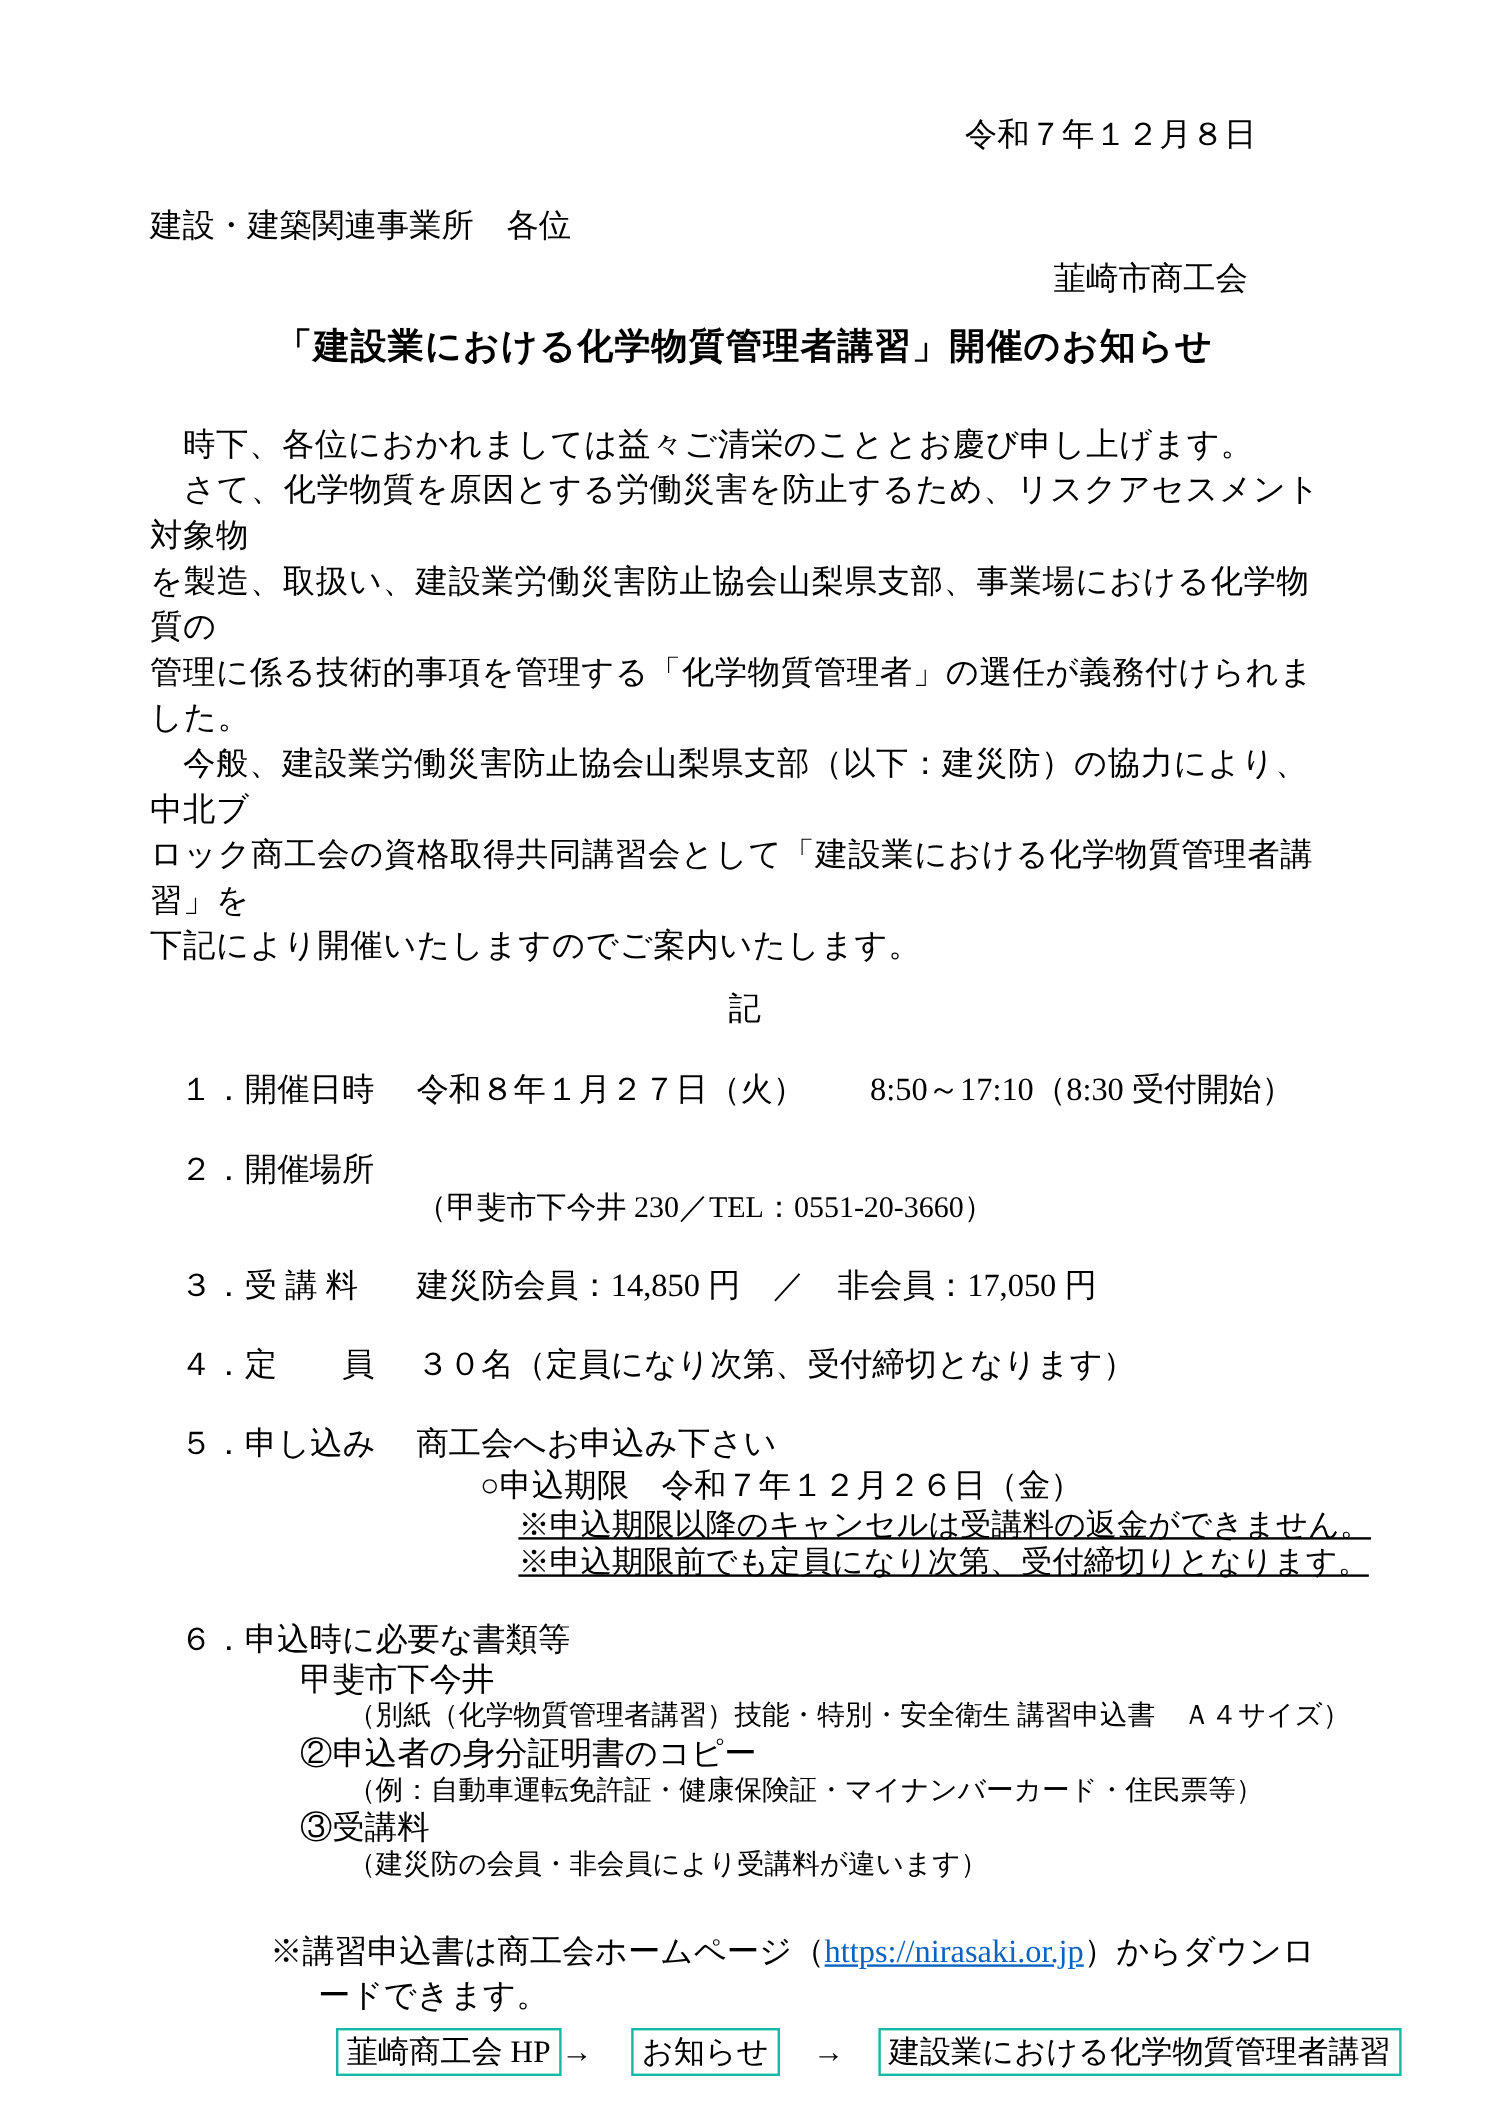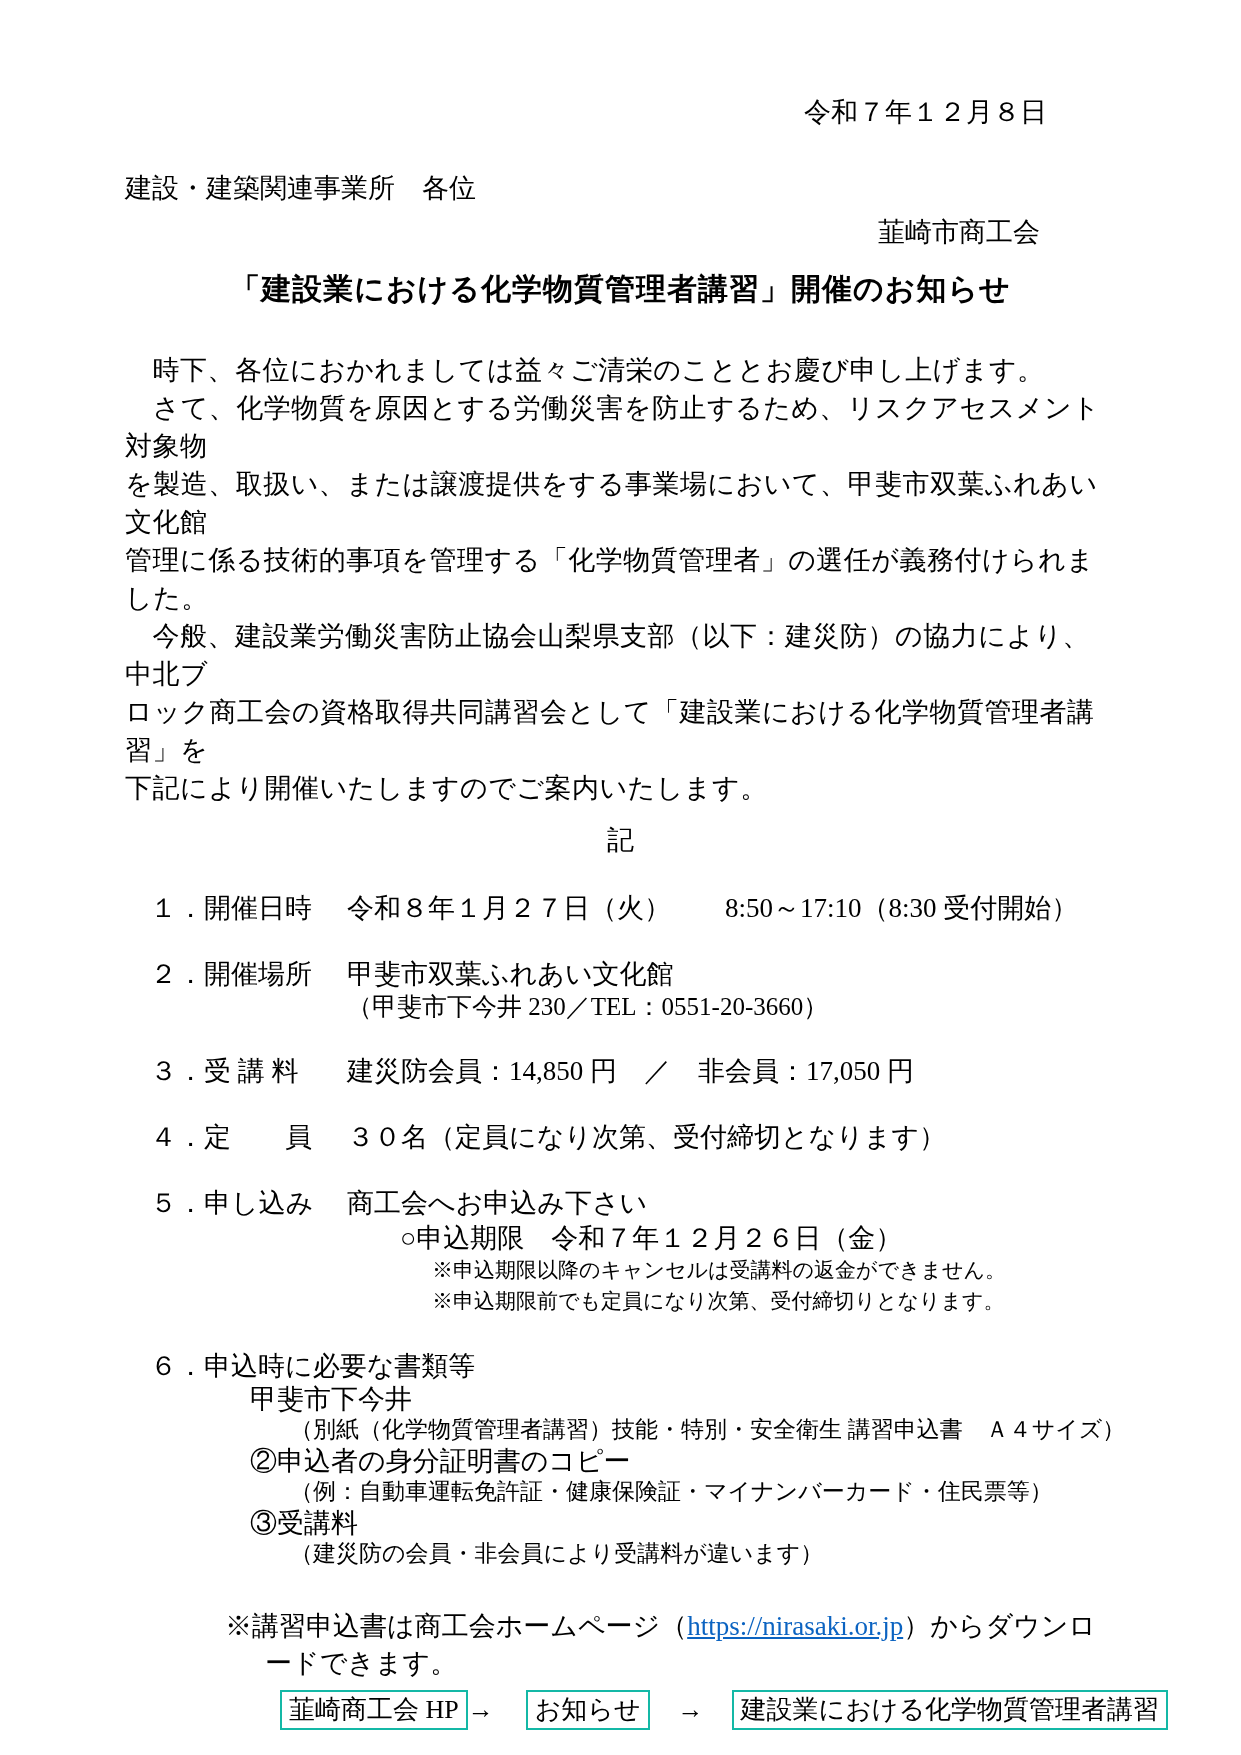--- a/index.html
+++ b/index.html
@@ -33,21 +33,21 @@
   .record-marker { margin-top: 14px; text-align: center; line-height: 38px; }
 
   .item { margin-top: 33px; margin-left: 25px; }
   .item-row { display: flex; line-height: 33px; }
   .item-label { width: 197px; flex-shrink: 0; white-space: pre; }
   .item-value { white-space: pre-wrap; }
 
   .item2-detail { padding-left: 197px; font-size: 25px; line-height: 31px; white-space: pre; }
 
   .sub-deadline { padding-left: 250px; line-height: 33px; margin-top: 2px; white-space: pre; }
-  .sub-note     { padding-left: 282px; font-size: 21px; line-height: 31px; white-space: pre; }
+  .sub-note     { padding-left: 282px; font-size: 26px; line-height: 31px; white-space: pre; text-decoration: underline; }
 
   .doc-entry  { padding-left: 100px; line-height: 31px; margin-top: 1px; white-space: pre; }
   .doc-detail { padding-left: 140px; font-size: 23px; line-height: 30px; white-space: pre; }
 
   .download-block { margin-top: 39px; margin-left: 25px; }
   .download-line1 { padding-left: 75px; line-height: 37px; white-space: pre; }
   .download-line2 { padding-left: 115px; line-height: 37px; white-space: pre; }
   .homepage-link  { text-decoration: underline; }
 
   .nav-line { padding-left: 130px; margin-top: 4px; line-height: 42px; white-space: pre; }
@@ -74,40 +74,39 @@
 
   <div class="addressee">建設・建築関連事業所　各位</div>
 
   <div class="sender-line">韮崎市商工会</div>
 
   <div class="doc-title">「建設業における化学物質管理者講習」開催のお知らせ</div>
 
   <div class="para">
     <div class="para-line">　時下、各位におかれましては益々ご清栄のこととお慶び申し上げます。</div>
     <div class="para-line">　さて、化学物質を原因とする労働災害を防止するため、リスクアセスメント対象物</div>
-    <div class="para-line">を製造、取扱い、または譲渡提供をする事業場において、甲斐市双葉ふれあい文化館</div>
+    <div class="para-line">を製造、取扱い、建設業労働災害防止協会山梨県支部、事業場における化学物質の</div>
     <div class="para-line">管理に係る技術的事項を管理する「化学物質管理者」の選任が義務付けられました。</div>
     <div class="para-line">　今般、建設業労働災害防止協会山梨県支部（以下：建災防）の協力により、中北ブ</div>
     <div class="para-line">ロック商工会の資格取得共同講習会として「建設業における化学物質管理者講習」を</div>
     <div class="para-line">下記により開催いたしますのでご案内いたします。</div>
   </div>
 
   <div class="record-marker">記</div>
 
   <div class="item">
     <div class="item-row">
       <span class="item-label">１．開催日時</span>
       <span class="item-value">令和８年１月２７日（火）　　8:50～17:10（8:30 受付開始）</span>
     </div>
   </div>
 
   <div class="item">
     <div class="item-row">
       <span class="item-label">２．開催場所</span>
-      <span class="item-value">甲斐市双葉ふれあい文化館</span>
     </div>
     <div class="item2-detail">（甲斐市下今井 230／TEL：0551-20-3660）</div>
   </div>
 
   <div class="item">
     <div class="item-row">
       <span class="item-label">３．受 講 料</span>
       <span class="item-value">建災防会員：14,850 円　／　非会員：17,050 円</span>
     </div>
   </div>

